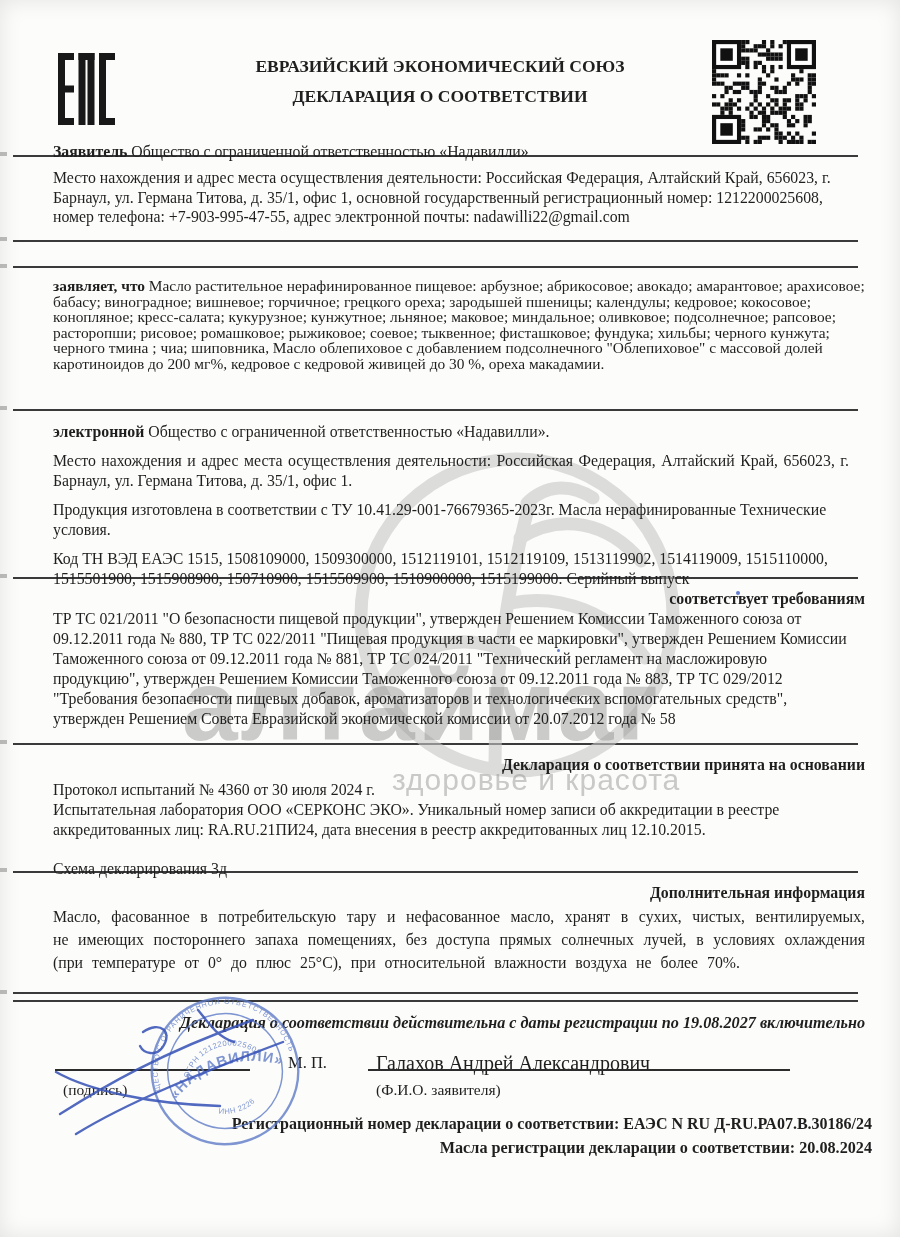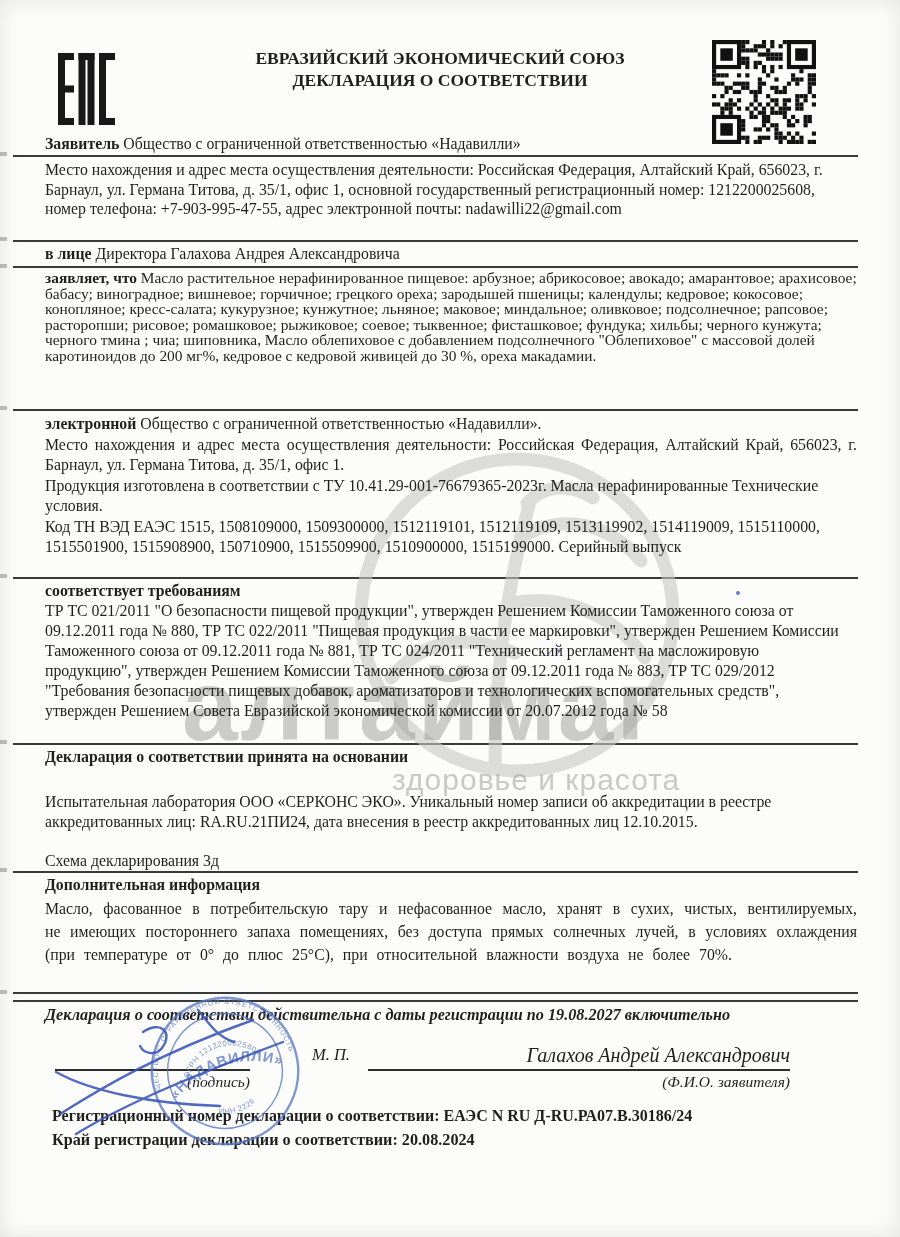--- a/index.html
+++ b/index.html
@@ -2,31 +2,31 @@
 <html lang="ru"><head>
 <meta charset="utf-8">
 <style>
   html,body{margin:0;padding:0;background:#e8e8e8;}
   .page{
     position:relative;width:900px;height:1237px;margin:0 auto;
     background:#fcfcfa;color:#1f1f1f;overflow:hidden;
     font-family:"Liberation Serif","DejaVu Serif",serif;
     box-shadow:inset 0 0 22px rgba(0,0,0,0.10);
   }
-  p{margin:0;}
+  p{margin:8px;}
   .abs{position:absolute;}
   .rule{position:absolute;left:13px;width:845px;height:0;border-top:2px solid #3a3a3a;}
   .txt{position:absolute;left:45px;width:812px;font-size:15.8px;line-height:19.5px;z-index:3;}
   .lead{font-weight:bold;}
-  .bold{font-weight:bold;}
+  .bold{font-weight:bold;text-align:right;}
   .justify{text-align:justify;}
   .header-title{position:absolute;left:150px;top:47px;width:580px;text-align:center;
     font-weight:bold;font-size:17.5px;line-height:22px;z-index:3;}
   .sig-line{position:absolute;height:0;border-top:2px solid #2c2c2c;z-index:3;}
-  .caption{position:absolute;text-align:right;font-size:15.5px;z-index:3;font-style:italic;}
+  .caption{position:absolute;text-align:left;font-size:15.5px;z-index:3;}
   .wm{position:absolute;z-index:1;font-family:"Liberation Sans","DejaVu Sans",sans-serif;}
   .wm-word1{left:182px;top:648px;font-size:100px;font-weight:bold;letter-spacing:3px;
     color:rgba(145,145,145,0.45);}
   .wm-word2{left:392px;top:763px;font-size:30px;color:rgba(150,150,150,0.50);letter-spacing:1px;}
   .edge-speck{position:absolute;left:0;width:7px;height:4px;background:#878787;opacity:.55;z-index:4;}
   .blue-dot{position:absolute;width:4px;height:4px;border-radius:50%;background:#3d5cc0;opacity:.8;z-index:4;}
   .overlay{z-index:5;}
 </style>
 </head>
 <body>
@@ -275,24 +275,20 @@
 
   <p class="txt" style="top:134px;">
     <span class="lead">Заявитель</span>
     <span>Общество с ограниченной ответственностью «Надавилли»</span>
   </p>
   <div class="rule" style="top:155px;"></div>
 
   <p class="txt" style="top:160px;width:790px;">Место нахождения и адрес места осуществления деятельности: Российская Федерация, Алтайский Край, 656023, г. Барнаул, ул. Германа Титова, д. 35/1, офис 1, основной государственный регистрационный номер: 1212200025608, номер телефона: +7-903-995-47-55, адрес электронной почты: nadawilli22@gmail.com</p>
   <div class="rule" style="top:240px;"></div>
 
-  <p class="txt" style="top:244px;">
-    <span class="lead">в лице</span>
-    <span>Директора Галахова Андрея Александровича</span>
-  </p>
   <div class="rule" style="top:266px;"></div>
 
   <p class="txt" style="top:270px;line-height:15.6px;font-size:15.4px;">
     <span class="lead">заявляет, что</span>
     <span>Масло растительное нерафинированное пищевое: арбузное; абрикосовое; авокадо; амарантовое; арахисовое; бабасу; виноградное; вишневое;  горчичное; грецкого ореха; зародышей пшеницы; календулы; кедровое; кокосовое; конопляное; кресс-салата; кукурузное; кунжутное; льняное; маковое; миндальное; оливковое; подсолнечное; рапсовое; расторопши; рисовое; ромашковое; рыжиковое; соевое; тыквенное; фисташковое; фундука; хильбы; черного кунжута; черного тмина ; чиа; шиповника, Масло облепиховое с добавлением подсолнечного "Облепиховое" с массовой долей каротиноидов до 200 мг%,  кедровое с кедровой живицей до 30 %,  ореха макадамии.</span>
   </p>
   <div class="rule" style="top:409px;"></div>
 
   <div class="txt" style="top:414px;line-height:20.5px;">
     <p>
@@ -303,20 +299,21 @@
     <p>Продукция изготовлена в соответствии с ТУ 10.41.29-001-76679365-2023г. Масла нерафинированные Технические условия.</p>
     <p>Код ТН ВЭД ЕАЭС 1515, 1508109000, 1509300000, 1512119101, 1512119109, 1513119902, 1514119009, 1515110000, 1515501900, 1515908900, 150710900, 1515509900, 1510900000, 1515199000. Серийный выпуск</p>
   </div>
   <div class="rule" style="top:577px;"></div>
 
   <p class="txt bold" style="top:581px;">соответствует требованиям</p>
   <p class="txt" style="top:601px;line-height:20px;width:800px;">ТР ТС 021/2011 "О безопасности пищевой продукции", утвержден Решением Комиссии Таможенного союза от 09.12.2011 года № 880, ТР ТС 022/2011 "Пищевая продукция в части ее маркировки", утвержден Решением Комиссии Таможенного союза от 09.12.2011 года № 881, ТР ТС 024/2011 "Технический регламент на масложировую продукцию", утвержден Решением Комиссии Таможенного союза от 09.12.2011 года № 883, ТР ТС 029/2012 "Требования безопасности пищевых добавок,  ароматизаторов и технологических вспомогательных средств", утвержден Решением Совета Евразийской экономической комиссии от 20.07.2012 года № 58</p>
   <div class="rule" style="top:743px;"></div>
 
   <p class="txt bold" style="top:747px;">Декларация о соответствии принята на основании</p>
+  <p class="txt" style="top:772px;">Протокол испытаний № 4360 от 30 июля 2024 г.</p>
   <p class="txt" style="top:792px;line-height:20px;">Испытательная лаборатория ООО «СЕРКОНС ЭКО». Уникальный номер записи об аккредитации в реестре аккредитованных лиц: RA.RU.21ПИ24, дата внесения в реестр аккредитованных лиц 12.10.2015.</p>
   <p class="txt" style="top:851px;">Схема декларирования 3д</p>
   <div class="rule" style="top:871px;"></div>
 
   <p class="txt bold" style="top:875px;">Дополнительная информация</p>
   <p class="txt justify" style="top:897px;line-height:23px;word-spacing:5px;">Масло, фасованное в потребительскую тару и нефасованное масло, хранят в сухих, чистых, вентилируемых, не имеющих постороннего запаха помещениях, без доступа прямых солнечных лучей, в условиях охлаждения (при температуре от 0° до плюс 25°С), при относительной влажности воздуха не более 70%.</p>
 
   <div class="rule" style="top:992px;"></div>
   <div class="rule" style="top:1000px;"></div>
 
@@ -327,21 +324,21 @@
   <p class="caption" style="left:280px;top:1045px;width:70px;font-size:16.5px;">М. П.</p>
   <p class="caption" style="left:368px;top:1044px;width:422px;font-size:20px;">Галахов Андрей Александрович</p>
   <div class="sig-line" style="left:368px;top:1069px;width:422px;"></div>
   <p class="caption" style="left:368px;top:1073px;width:422px;">(Ф.И.О. заявителя)</p>
 
   <p class="txt bold" style="top:1106px;left:52px;font-size:16px;">
     <span>Регистрационный номер декларации о соответствии:</span>
     <span>ЕАЭС N RU Д-RU.РА07.В.30186/24</span>
   </p>
   <p class="txt bold" style="top:1131px;left:52px;font-size:16.2px;">
-    <span>Край регистрации декларации о соответствии:</span>
+    <span>Масла регистрации декларации о соответствии:</span>
     <span>20.08.2024</span>
   </p>
 
   <svg class="abs overlay" style="left:146px;top:992px;opacity:.78;" width="158" height="158" viewBox="0 0 160 160">
     <g transform="rotate(-18 80 80)" fill="none" stroke="#5b79c6">
       <circle cx="80" cy="80" r="74" stroke-width="2.4"></circle>
       <circle cx="80" cy="80" r="58" stroke-width="1.5"></circle>
       <defs>
         <path id="arcOuterTop" d="M 12 80 A 68 68 0 0 1 148 80"></path>
         <path id="arcOgrn" d="M 38 86 A 44 44 0 0 1 122 86"></path>

